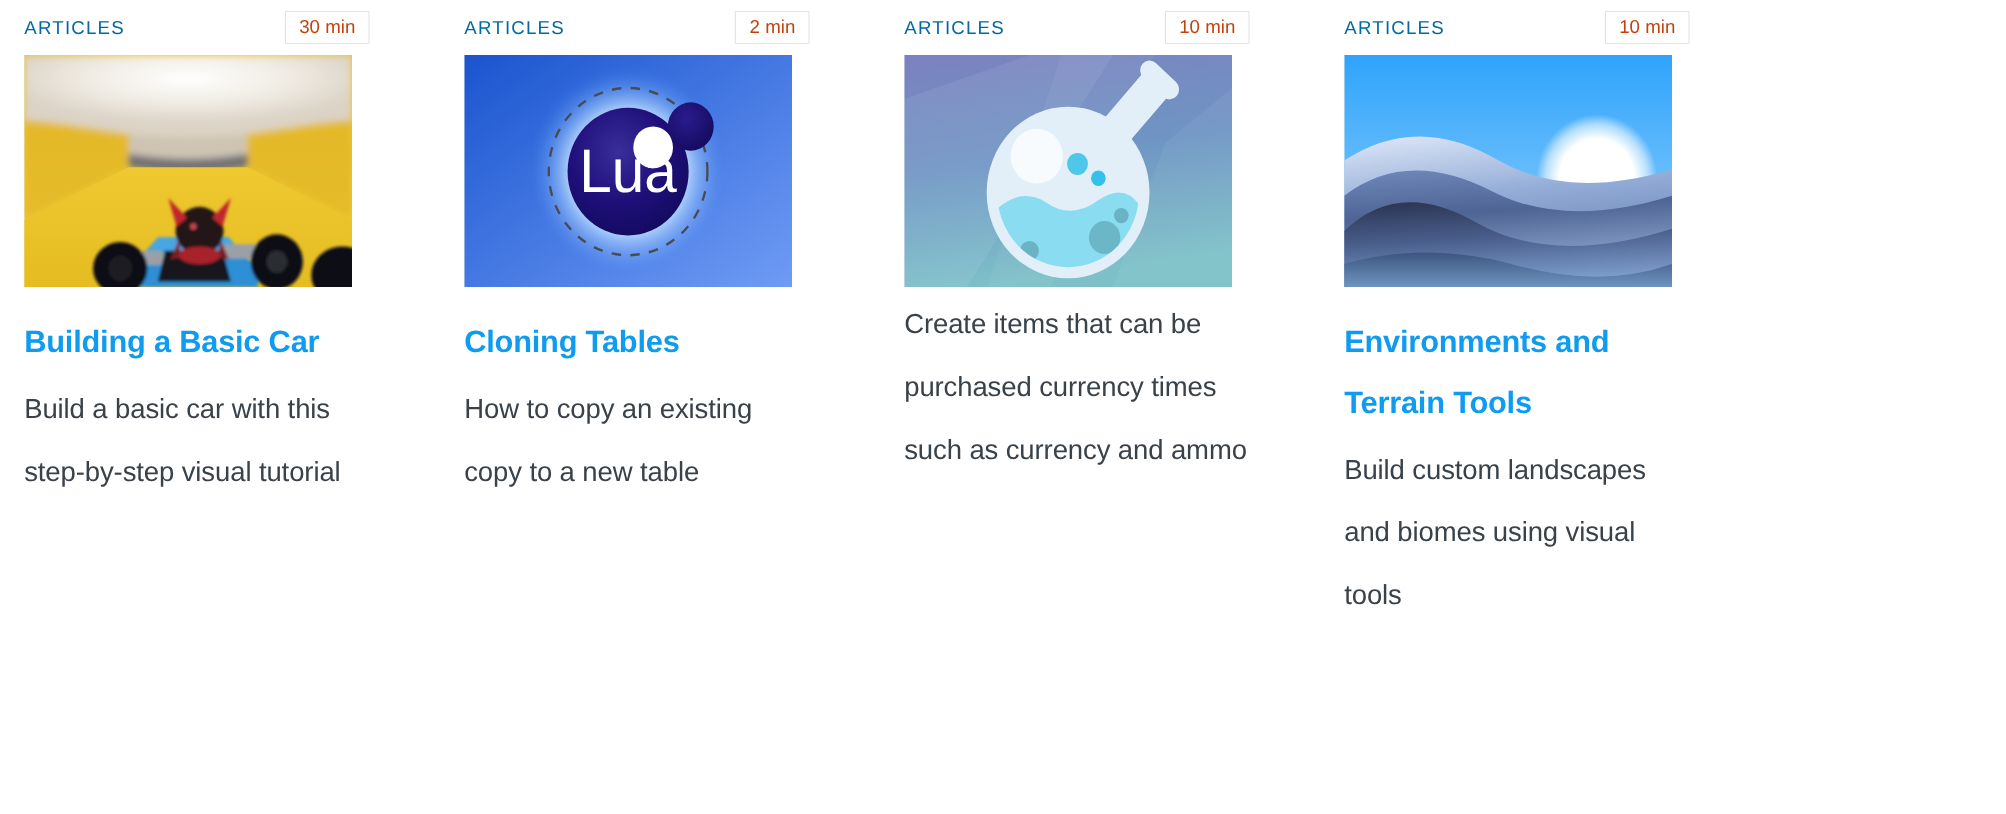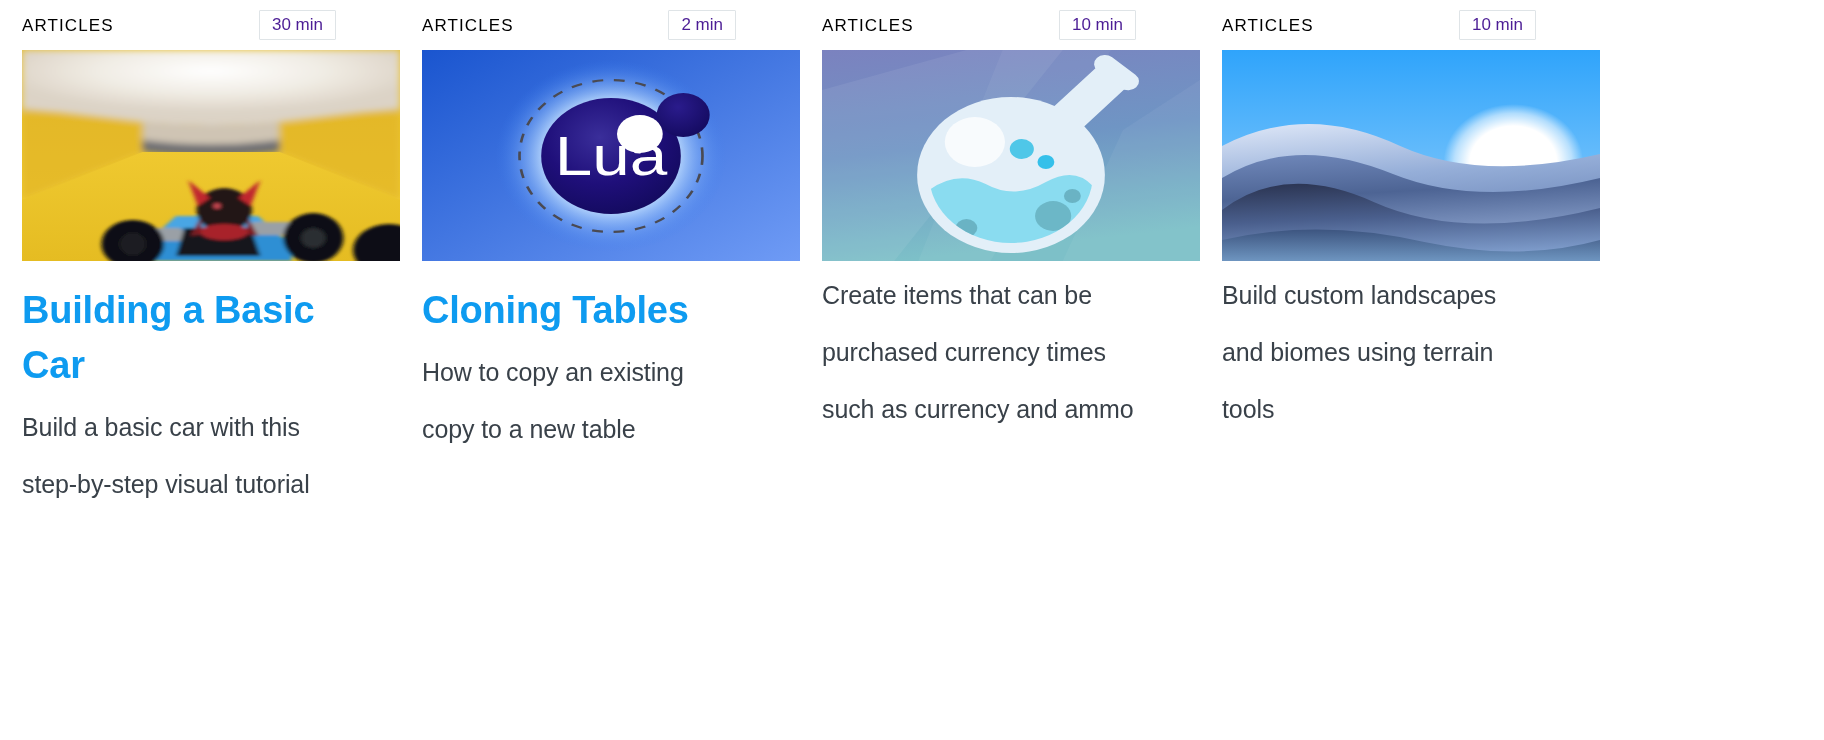--- a/index.html
+++ b/index.html
@@ -34,52 +34,52 @@
     display: flex;
     align-items: center;
     justify-content: space-between;
     height: 42px;
     padding-top: 8px;
   }
 
   .meta-category {
     font-size: 17px;
     letter-spacing: 1.1px;
-    color: #000000;
+    color: #0369a1;
     font-weight: 400;
     line-height: 1;
   }
 
   .meta-duration {
     font-size: 17px;
-    color: #4c1d95;
+    color: #c2410c;
     border: 1px solid #dfe4e7;
     border-radius: 1px;
     padding: 5px 12px 6px;
     line-height: 1;
     background: #fff;
     white-space: nowrap;
   }
 
   
   .card-thumb {
-    width: 378px;
+    width: 298px;
     height: 211px;
     margin-top: 8px;
     overflow: hidden;
     position: relative;
     background: #e9edf0;
   }
   .card-thumb svg { display: block; width: 100%; height: 100%; }
 
   
   .card-title {
     display: block;
     margin-top: 22px;
-    font-size: 38px;
+    font-size: 28px;
     line-height: 55px;
     font-weight: 700;
     color: #0e9bf0;
     letter-spacing: -0.2px;
     text-decoration: none;
     word-break: normal;
   }
 
   .card-desc {
     margin-top: 6px;
@@ -286,16 +286,17 @@
           </linearGradient>
         </defs>
         <rect width="314" height="211" fill="url(#c4sky)"></rect>
         <circle cx="242" cy="112" r="58" fill="url(#c4sun)"></circle>
         <path d="M0 96 Q70 52 148 96 Q214 132 314 104 L314 211 L0 211 Z" fill="url(#c4h1)"></path>
         <path d="M0 128 Q60 84 142 124 Q212 158 314 128 L314 211 L0 211 Z" fill="url(#c4h2)"></path>
         <path d="M0 160 Q52 112 126 152 Q200 192 314 158 L314 211 L0 211 Z" fill="url(#c4h3)"></path>
         <path d="M0 190 Q80 168 168 192 Q248 212 314 190 L314 211 L0 211 Z" fill="url(#c4h4)"></path>
       </svg>
     </div>
-    <p class="card-desc">Build custom landscapes and biomes using terrain tools</p>
+    <a class="card-title" href="#">Environments and Terrain Tools</a>
+    <p class="card-desc">Build custom landscapes and biomes using visual tools</p>
   </div>
 
 </div>
 
 </body></html>

